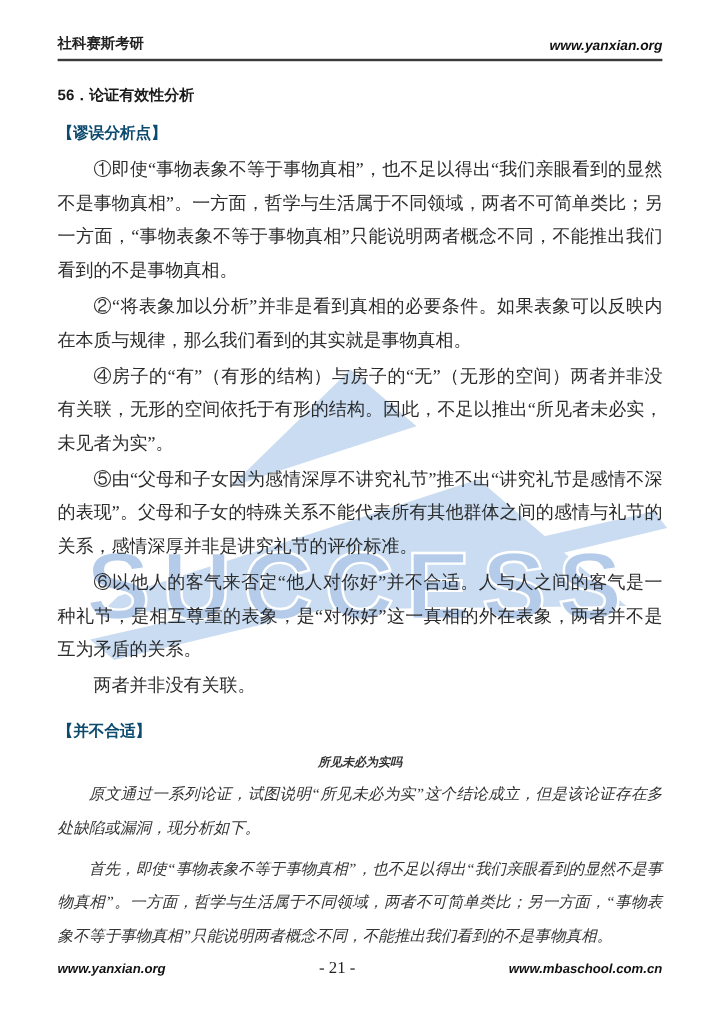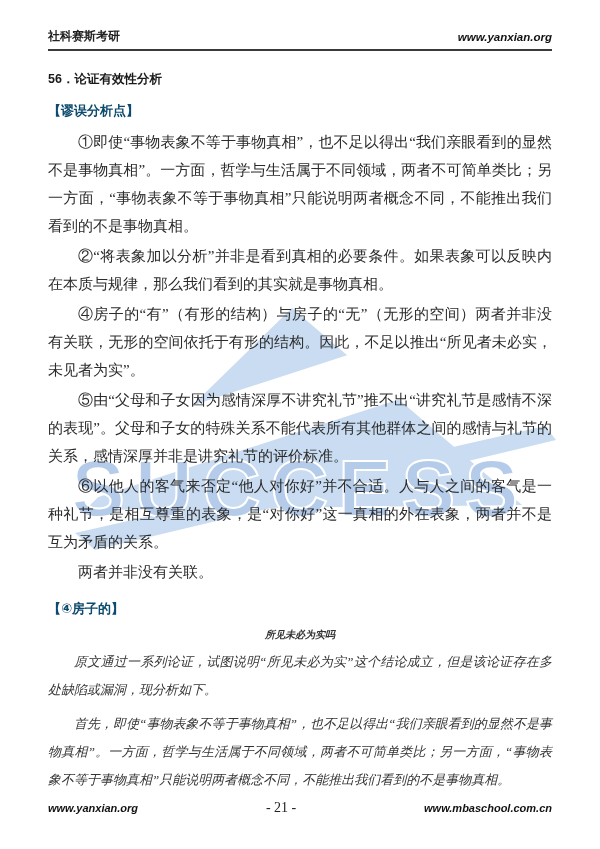--- a/index.html
+++ b/index.html
@@ -10,21 +10,21 @@
     overflow:hidden;
     font-family:"Liberation Serif","DejaVu Serif",serif;
     color:#2b2b2b;
   }
   .watermark{
     position:absolute;left:0;top:298px;width:532px;height:266px;
     z-index:0;pointer-events:none;
   }
   .content{position:relative;z-index:1;padding:0 48px;}
   .header{
-    display:flex;justify-content:space-between;align-items:center;
+    display:flex;justify-content:space-between;align-items:flex-end;
     padding-top:28px;padding-bottom:4px;
     border-bottom:2px solid #3a3a3a;
   }
   .header .brand{
     font-family:"Liberation Sans","DejaVu Sans",sans-serif;
     font-weight:bold;font-size:12px;color:#222;
   }
   .header .site{
     font-family:"Liberation Sans","DejaVu Sans",sans-serif;
     font-weight:bold;font-style:italic;font-size:11.5px;color:#111;
@@ -100,21 +100,21 @@
 
     <div class="sec-heading">【谬误分析点】</div>
 
     <p class="body-p">①即使“事物表象不等于事物真相”，也不足以得出“我们亲眼看到的显然不是事物真相”。一方面，哲学与生活属于不同领域，两者不可简单类比；另一方面，“事物表象不等于事物真相”只能说明两者概念不同，不能推出我们看到的不是事物真相。</p>
     <p class="body-p">②“将表象加以分析”并非是看到真相的必要条件。如果表象可以反映内在本质与规律，那么我们看到的其实就是事物真相。</p>
     <p class="body-p">④房子的“有”（有形的结构）与房子的“无”（无形的空间）两者并非没有关联，无形的空间依托于有形的结构。因此，不足以推出“所见者未必实，未见者为实”。</p>
     <p class="body-p">⑤由“父母和子女因为感情深厚不讲究礼节”推不出“讲究礼节是感情不深的表现”。父母和子女的特殊关系不能代表所有其他群体之间的感情与礼节的关系，感情深厚并非是讲究礼节的评价标准。</p>
     <p class="body-p">⑥以他人的客气来否定“他人对你好”并不合适。人与人之间的客气是一种礼节，是相互尊重的表象，是“对你好”这一真相的外在表象，两者并不是互为矛盾的关系。</p>
     <p class="body-p">两者并非没有关联。</p>
 
-    <div class="sec-heading">【④房子的】</div>
+    <div class="sec-heading">【并不合适】</div>
 
     <div class="essay-title">所见未必为实吗</div>
 
     <p class="essay-p">原文通过一系列论证，试图说明“所见未必为实”这个结论成立，但是该论证存在多处缺陷或漏洞，现分析如下。</p>
     <p class="essay-p">首先，即使“事物表象不等于事物真相”，也不足以得出“我们亲眼看到的显然不是事物真相”。一方面，哲学与生活属于不同领域，两者不可简单类比；另一方面，“事物表象不等于事物真相”只能说明两者概念不同，不能推出我们看到的不是事物真相。</p>
 
   </div>
 
   <div class="footer">
     <span class="url">www.yanxian.org</span>

